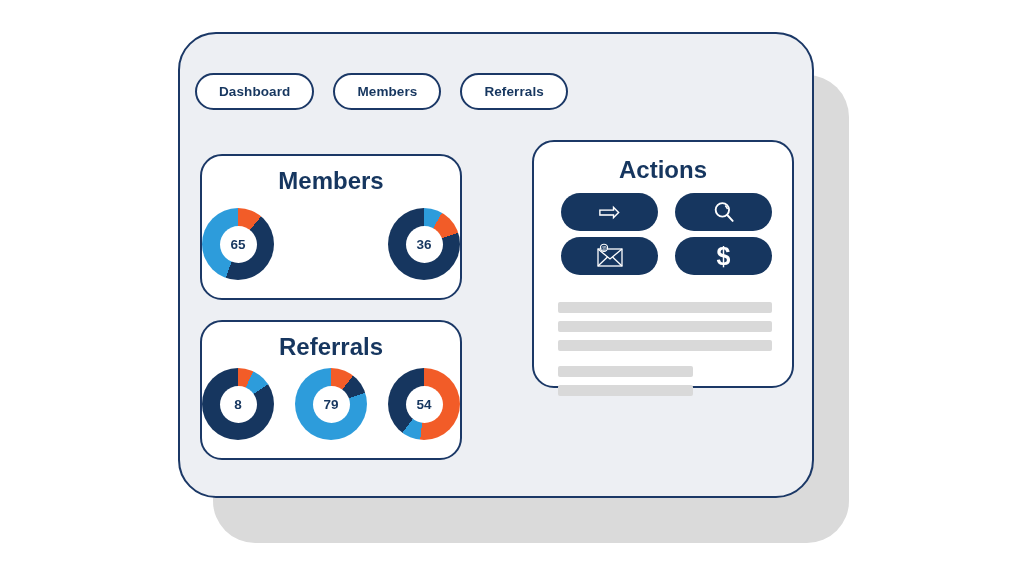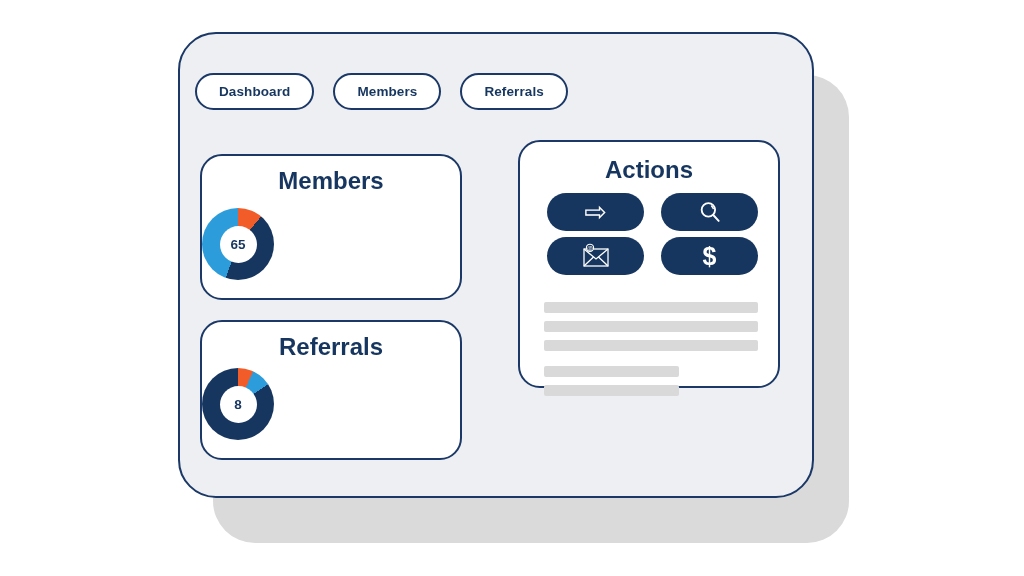--- a/index.html
+++ b/index.html
@@ -20,21 +20,21 @@
   .nav-row{position:absolute;left:15px;top:39px;display:flex;gap:19px;}
   .nav-pill{height:37px;padding:0 22px;display:flex;align-items:center;justify-content:center;
     background:#ffffff;border:2.5px solid var(--border);border-radius:19px;box-sizing:border-box;
     color:var(--navy);font-size:13.5px;font-weight:bold;cursor:pointer;letter-spacing:.1px;}
 
   
   .panel{position:absolute;background:#ffffff;border:2px solid var(--border);
     border-radius:22px;box-sizing:border-box;}
   .panel-members{left:20px;top:120px;width:262px;height:146px;}
   .panel-referrals{left:20px;top:286px;width:262px;height:140px;}
-  .panel-actions{left:338px;top:106px;width:262px;height:248px;}
+  .panel-actions{left:352px;top:106px;width:262px;height:248px;}
 
   .panel-title{color:var(--navy);font-size:24px;font-weight:bold;text-align:center;margin-top:11px;}
   .panel-actions .panel-title{margin-top:14px;}
 
   
   .donut-row{position:absolute;left:0;width:100%;display:flex;justify-content:space-between;gap:3px;}
   .panel-members .donut-row{top:52px;}
   .panel-referrals .donut-row{top:46px;}
   .donut{position:relative;width:72px;height:72px;border-radius:50%;flex:0 0 auto;}
   .donut-hole{position:absolute;left:50%;top:50%;width:37px;height:37px;margin:-18.5px 0 0 -18.5px;
@@ -73,29 +73,44 @@
     </div>
 
     <div class="panel panel-members">
       <div class="panel-title">Members</div>
       <div class="donut-row">
         <div class="donut" style="background: conic-gradient(rgb(242, 92, 40) 0deg, rgb(242, 92, 40) 40deg, rgb(22, 54, 95) 40deg, rgb(22, 54, 95) 200deg, rgb(45, 156, 219) 200deg, rgb(45, 156, 219) 360deg);">
           <div class="donut-hole">
               <span class="donut-value">65</span>
             </div>
         </div>
+        <div class="donut" style="background: conic-gradient(rgb(45, 156, 219) 0deg, rgb(45, 156, 219) 30deg, rgb(242, 92, 40) 30deg, rgb(242, 92, 40) 72deg, rgb(22, 54, 95) 72deg, rgb(22, 54, 95) 360deg);">
+          <div class="donut-hole">
+              <span class="donut-value">36</span>
+            </div>
+        </div>
       </div>
     </div>
 
     <div class="panel panel-referrals">
       <div class="panel-title">Referrals</div>
       <div class="donut-row">
         <div class="donut" style="background: conic-gradient(rgb(242, 92, 40) 0deg, rgb(242, 92, 40) 25deg, rgb(45, 156, 219) 25deg, rgb(45, 156, 219) 57deg, rgb(22, 54, 95) 57deg, rgb(22, 54, 95) 360deg);">
           <div class="donut-hole">
               <span class="donut-value">8</span>
+            </div>
+        </div>
+        <div class="donut" style="background: conic-gradient(rgb(242, 92, 40) 0deg, rgb(242, 92, 40) 38deg, rgb(22, 54, 95) 38deg, rgb(22, 54, 95) 72deg, rgb(45, 156, 219) 72deg, rgb(45, 156, 219) 360deg);">
+          <div class="donut-hole">
+              <span class="donut-value">79</span>
+            </div>
+        </div>
+        <div class="donut" style="background: conic-gradient(rgb(242, 92, 40) 0deg, rgb(242, 92, 40) 186deg, rgb(45, 156, 219) 186deg, rgb(45, 156, 219) 217deg, rgb(22, 54, 95) 217deg, rgb(22, 54, 95) 360deg);">
+          <div class="donut-hole">
+              <span class="donut-value">54</span>
             </div>
         </div>
       </div>
     </div>
 
     <div class="panel panel-actions">
       <div class="panel-title">Actions</div>
 
       <div class="actions-grid">
         <div class="action-btn">

